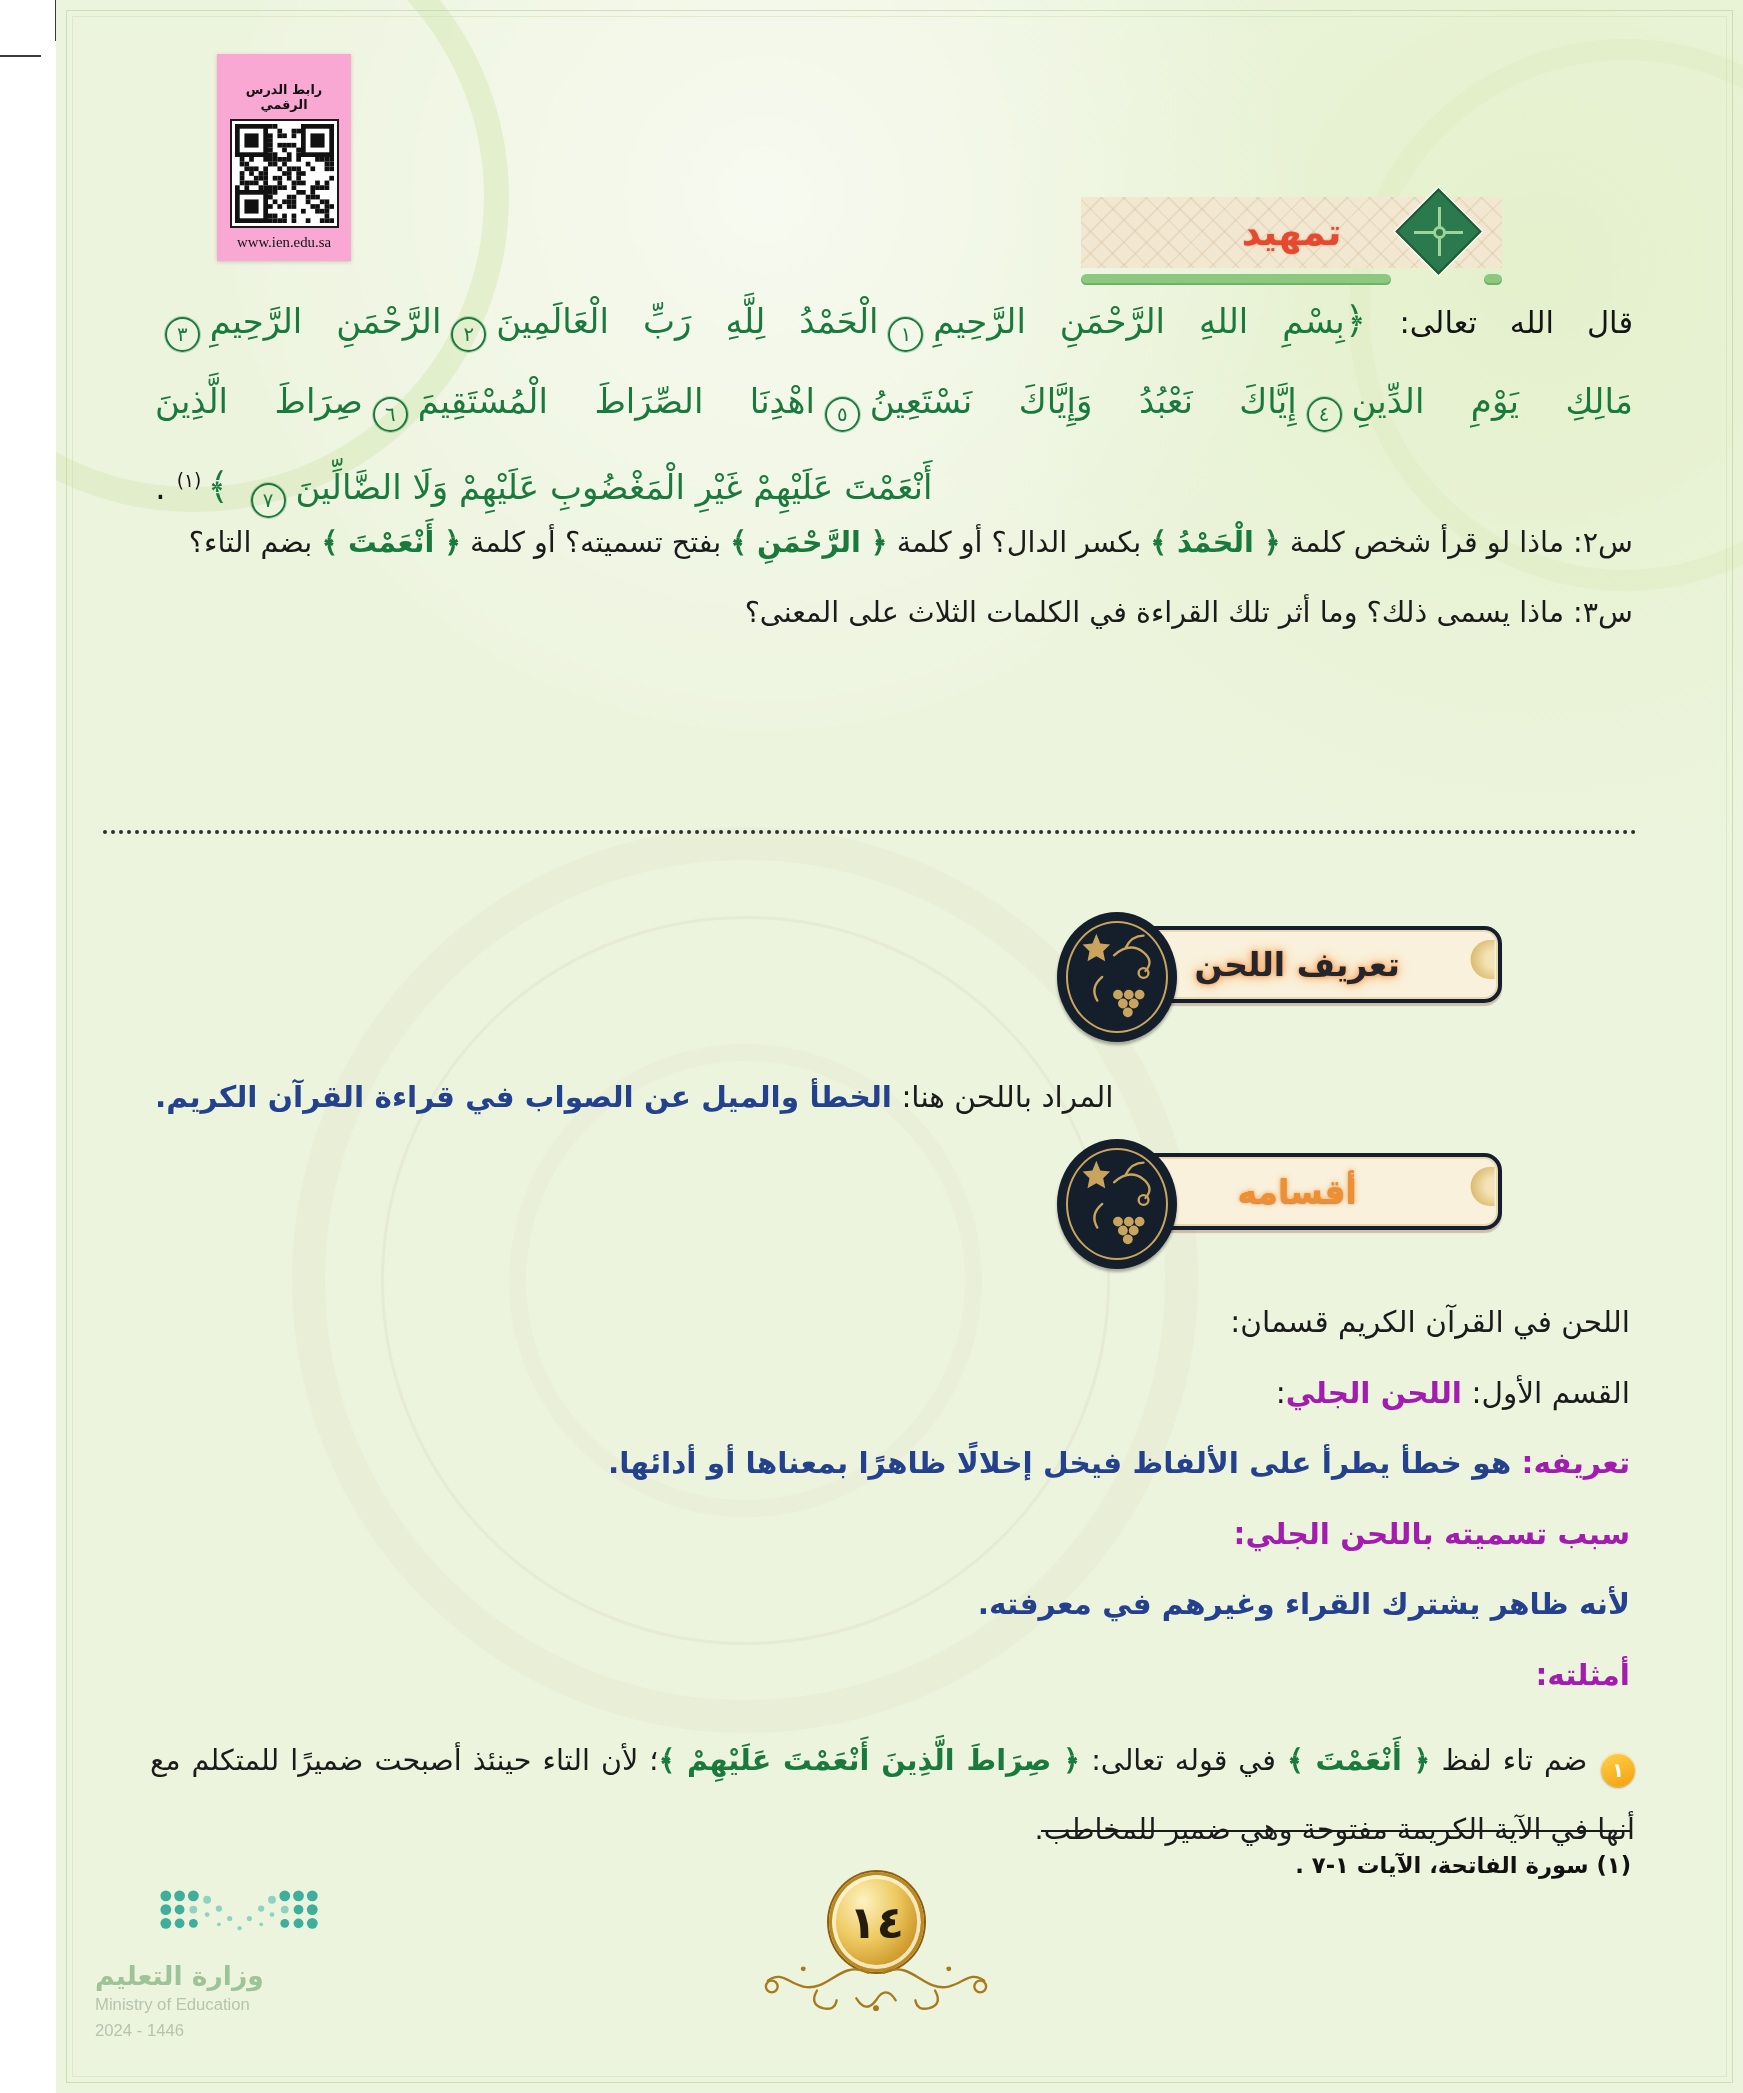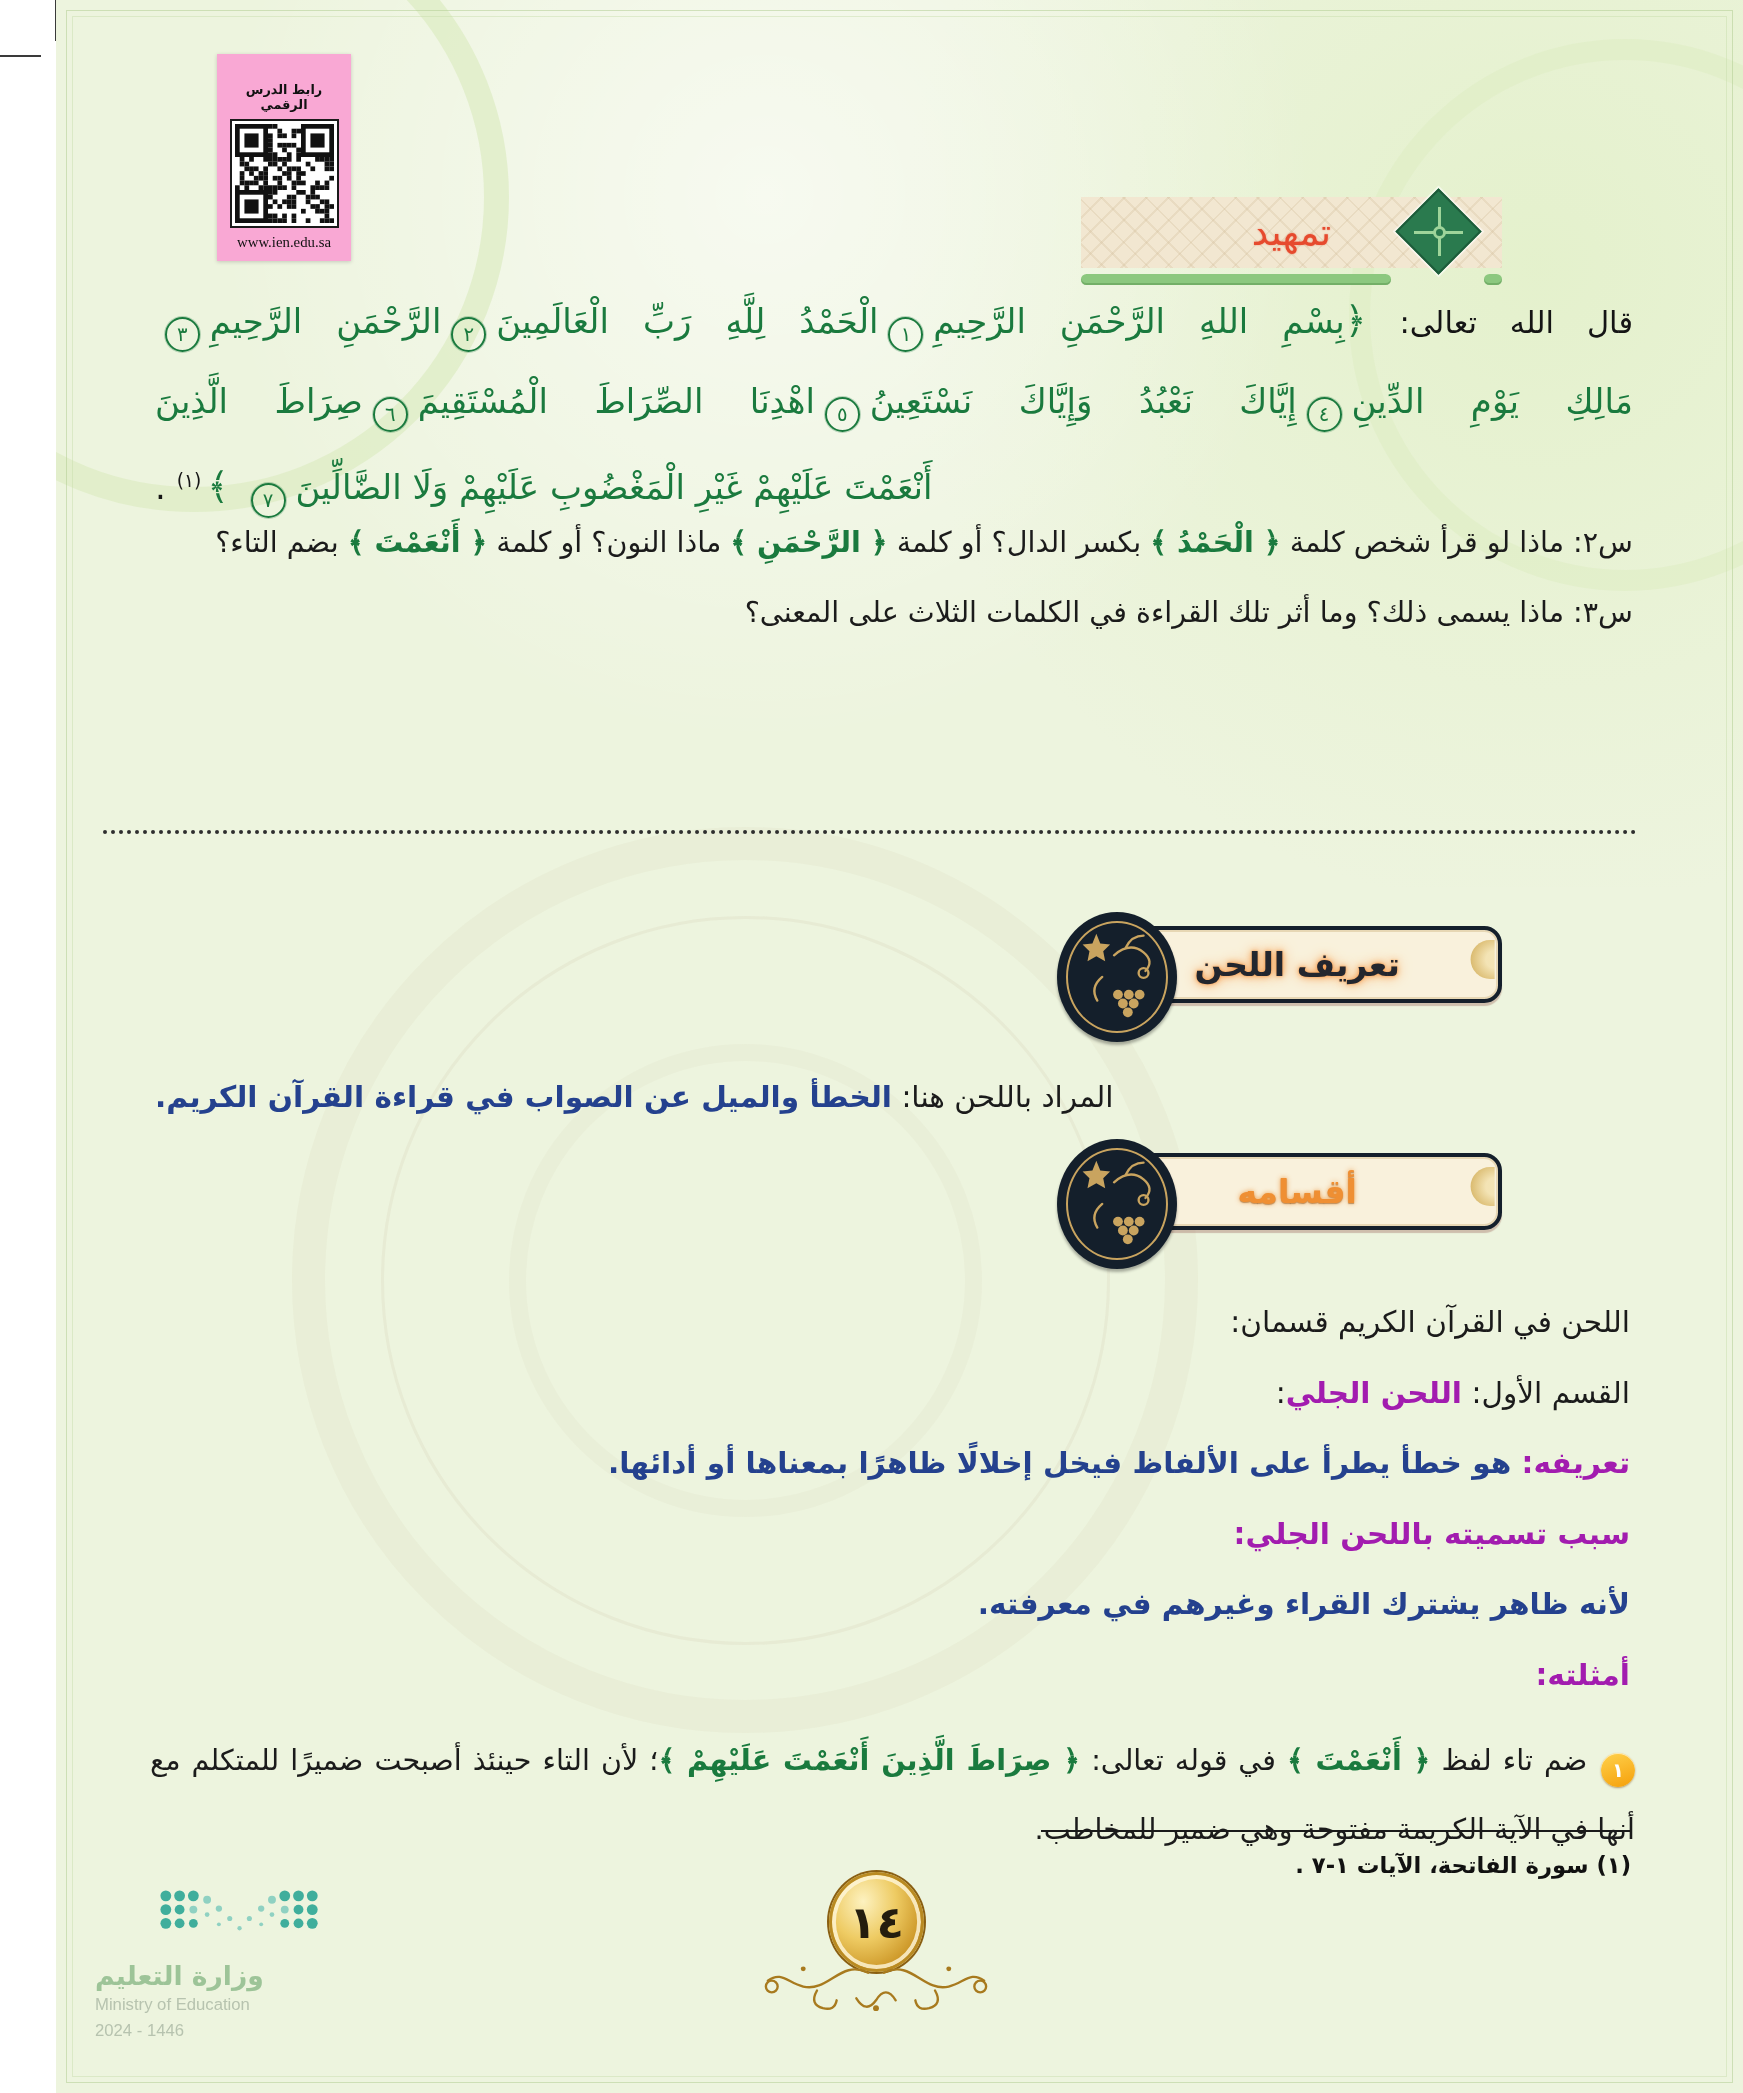--- a/index.html
+++ b/index.html
@@ -35,21 +35,21 @@
   .qr-title { font-size:12.8px; font-weight:bold; color:#111; margin-bottom:7.9px; }
   .qr-box { display:inline-block; border:2px solid #1a1a1a; padding:3px; background:#fff; line-height:0; }
   .qr-url { font-family:"Liberation Serif", serif; font-size:14.8px; color:#111; margin-top:5.9px; }
 
   
   .tamheed { position:absolute; left:1025px; top:197px; width:421px; height:71px; }
   .tam-strip { position:absolute; inset:0; background:#f2e7d1;
       background-image:repeating-linear-gradient(45deg, rgba(209,188,152,.28) 0 2px, transparent 2px 15.8px),
                        repeating-linear-gradient(-45deg, rgba(209,188,152,.28) 0 2px, transparent 2px 15.8px); }
   .tam-label { position:absolute; inset:0; display:flex; align-items:center; justify-content:center;
-      font-size:37px; font-weight:normal; color:#e64a2e; text-shadow:0 0 2px rgba(230,74,46,.55); }
+      font-size:37px; font-weight:bold; color:#e64a2e; text-shadow:0 0 2px rgba(230,74,46,.55); }
   .tam-underline { position:absolute; top:77px; left:0; width:310px; height:10.8px; border-radius:5.9px;
       background:#8cc87f; box-shadow:inset 0 -2px 0 rgba(90,150,80,.5); }
   .tam-underline.short { left:403px; width:17.7px; }
   .tam-diamond { position:absolute; left:327px; top:3.9px; width:61px; height:61px;
       background:#2a7a4e; border:2px solid #1d5c3a; transform:rotate(45deg);
       box-shadow:0 0 0 2px rgba(255,255,255,.55); }
   .tam-diamond .inner { position:absolute; inset:0; transform:rotate(-45deg); }
   .tam-diamond .inner i { position:absolute; background:#9ed49a; }
   .tam-diamond .inner i.h { left:3.9px; right:3.9px; top:27.6px; height:3.9px; }
   .tam-diamond .inner i.v { top:3.9px; bottom:3.9px; left:27.6px; width:3.9px; }
@@ -328,21 +328,21 @@
     <div class="tam-underline short"></div>
   </div>
 
   <div class="quran" dir="rtl">
       <div class="vline vjust"><span class="vintro">قال الله تعالى: </span><span class="vbracket">﴿</span><span class="vtext">بِسْمِ اللهِ الرَّحْمَنِ الرَّحِيمِ</span><span class="ayah">١</span><span class="vtext">الْحَمْدُ لِلَّهِ رَبِّ الْعَالَمِينَ</span><span class="ayah">٢</span><span class="vtext">الرَّحْمَنِ الرَّحِيمِ</span><span class="ayah">٣</span></div>
       <div class="vline vjust"><span class="vtext">مَالِكِ يَوْمِ الدِّينِ</span><span class="ayah">٤</span><span class="vtext">إِيَّاكَ نَعْبُدُ وَإِيَّاكَ نَسْتَعِينُ</span><span class="ayah">٥</span><span class="vtext">اهْدِنَا الصِّرَاطَ الْمُسْتَقِيمَ</span><span class="ayah">٦</span><span class="vtext">صِرَاطَ الَّذِينَ</span></div>
       <div class="vline vlast"><span class="vtext">أَنْعَمْتَ عَلَيْهِمْ غَيْرِ الْمَغْضُوبِ عَلَيْهِمْ وَلَا الضَّالِّينَ</span><span class="ayah">٧</span><span class="vbracket"> ﴾</span><span class="vref"> (١)</span><span class="vperiod"> .</span></div>
     </div>
 
   <div class="questions" dir="rtl">
-    <p><span class="run-k">س٢: ماذا لو قرأ شخص كلمة </span><span class="run-g">﴿ الْحَمْدُ ﴾</span><span class="run-k"> بكسر الدال؟ أو كلمة </span><span class="run-g">﴿ الرَّحْمَنِ ﴾</span><span class="run-k"> ماذا النون؟ أو كلمة </span><span class="run-g">﴿ أَنْعَمْتَ ﴾</span><span class="run-k"> بضم التاء؟</span></p>
+    <p><span class="run-k">س٢: ماذا لو قرأ شخص كلمة </span><span class="run-g">﴿ الْحَمْدُ ﴾</span><span class="run-k"> بكسر الدال؟ أو كلمة </span><span class="run-g">﴿ الرَّحْمَنِ ﴾</span><span class="run-k"> بفتح تسميته؟ أو كلمة </span><span class="run-g">﴿ أَنْعَمْتَ ﴾</span><span class="run-k"> بضم التاء؟</span></p>
     <p><span class="run-k">س٣: ماذا يسمى ذلك؟ وما أثر تلك القراءة في الكلمات الثلاث على المعنى؟</span></p>
   </div>
 
   <div class="dotted-divider"></div>
 
   <div class="banner b1">
     <div class="strip"></div>
     <span class="fan left"></span>
     <span class="fan right"></span>
     <div class="title">تعريف اللحن</div>

